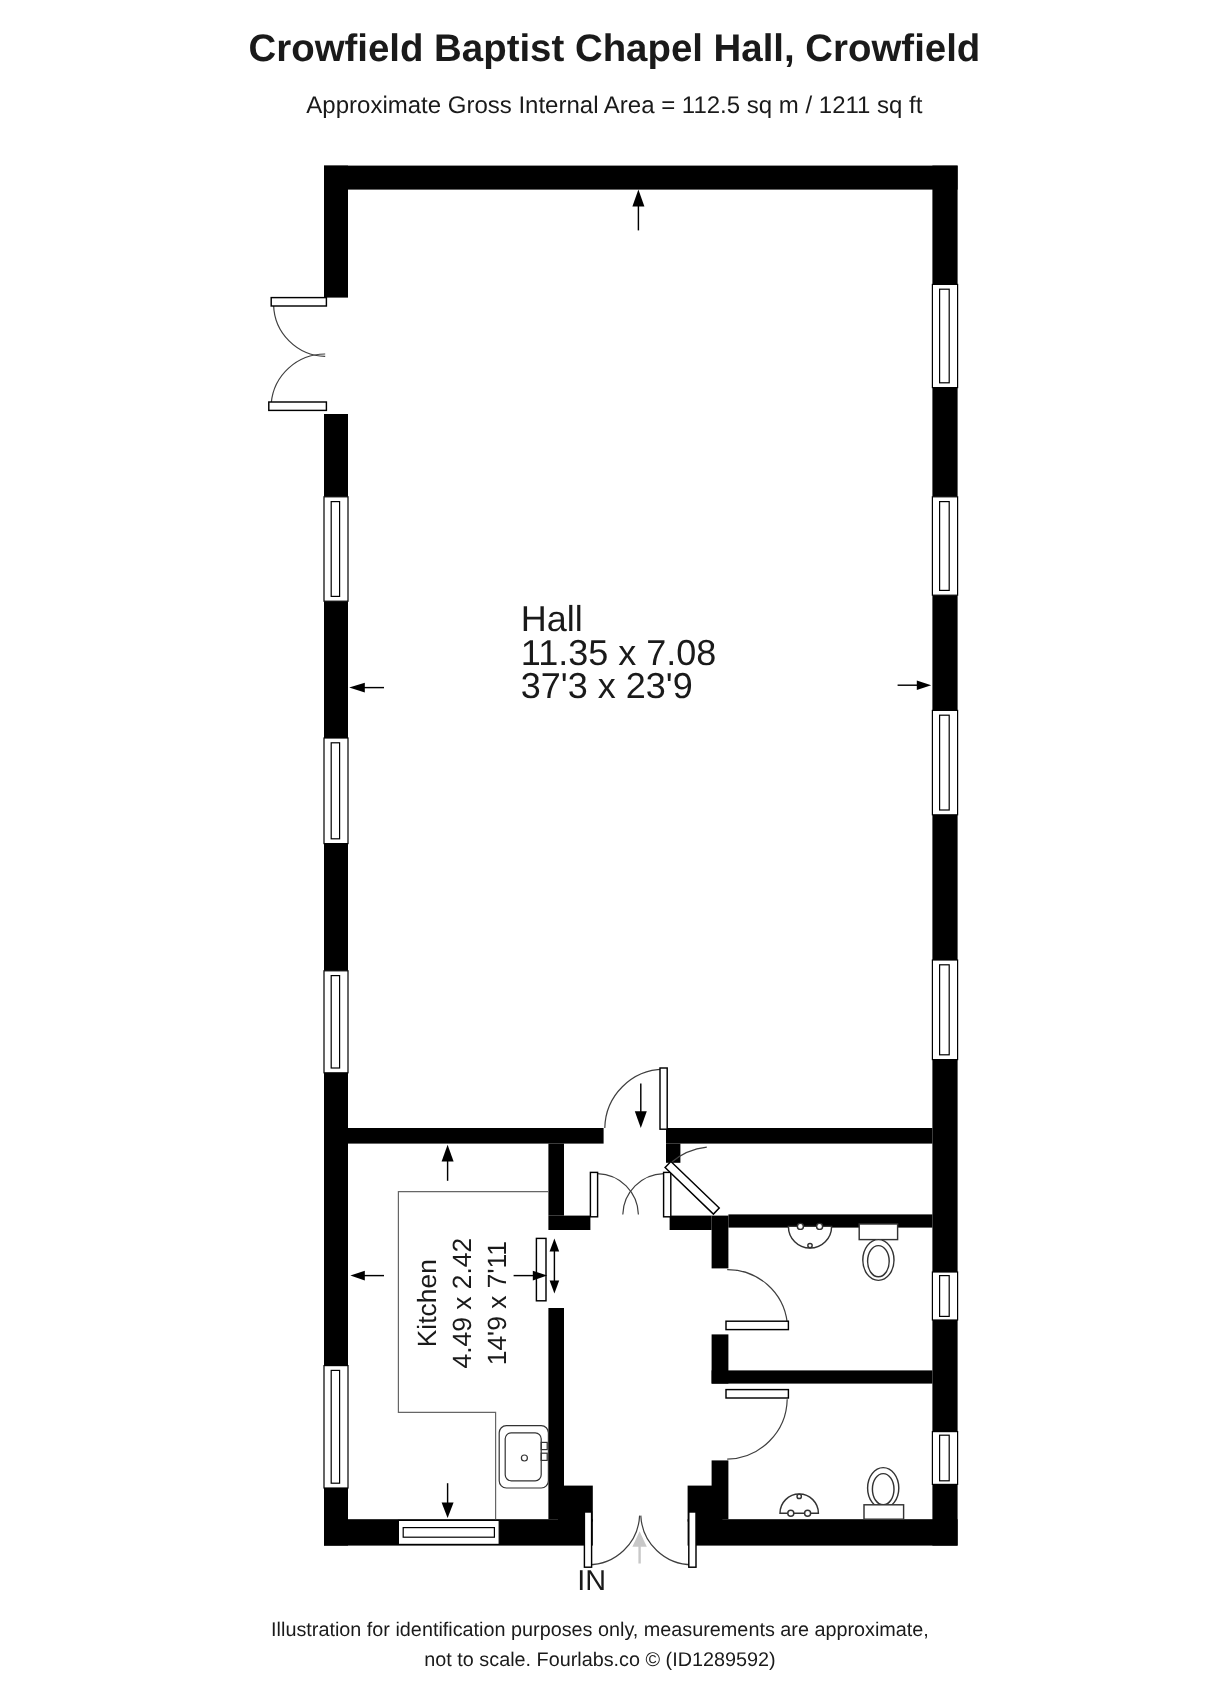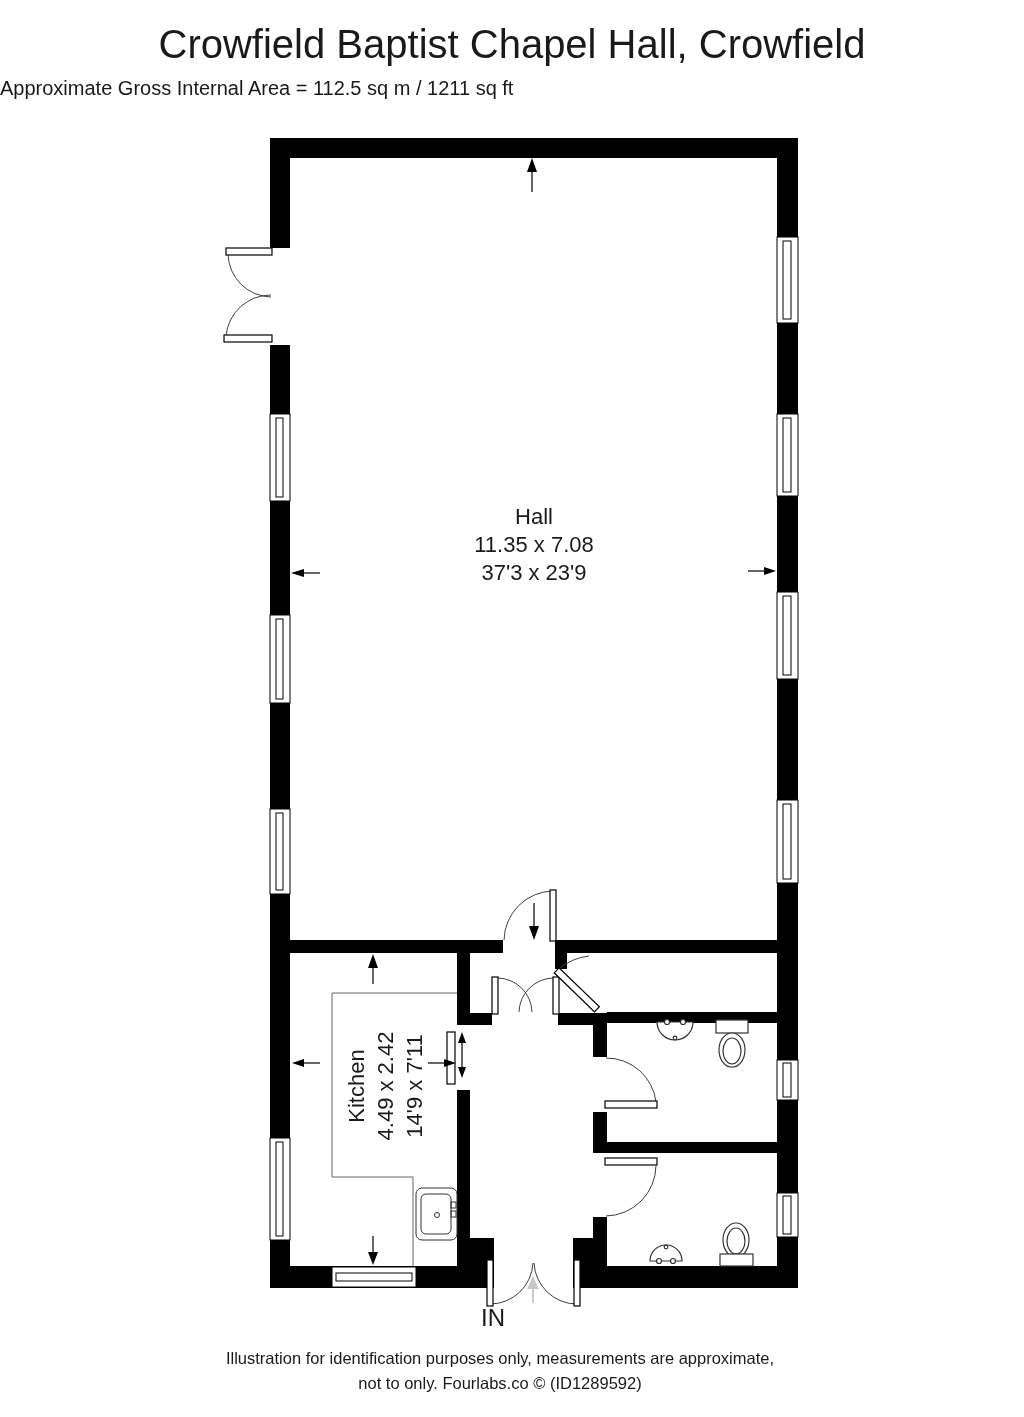--- a/index.html
+++ b/index.html
@@ -1,21 +1,21 @@
 <!DOCTYPE html>
 <html><head>
 <meta charset="utf-8">
 <style>
   html,body{margin:0;padding:0;background:#fff;}
   .page{position:relative;width:1024px;height:1417px;background:#ffffff;overflow:hidden;
         font-family:"Liberation Sans", sans-serif;color:#1a1a1a;}
   .abs{position:absolute;}
-  .title{top:22px;left:0;width:1024px;text-align:center;font-size:40px;font-weight:normal;letter-spacing:0;}
-  .subtitle{top:77px;left:0;width:1024px;text-align:left;font-size:20px;}
-  .room-label{text-align:center;font-size:22px;line-height:28px;white-space:nowrap;}
+  .title{top:22px;left:0;width:1024px;text-align:center;font-size:32px;font-weight:bold;letter-spacing:0;}
+  .subtitle{top:77px;left:0;width:1024px;text-align:center;font-size:20px;}
+  .room-label{font-size:30px;line-height:28px;white-space:nowrap;}
   .hall-label{top:503px;left:434px;width:200px;}
   .kitchen-label{top:1086px;left:385px;width:0;height:0;}
   .kitchen-label .inner{position:absolute;left:0;top:0;transform:translate(-50%,-50%) rotate(-90deg);
         text-align:center;font-size:22px;line-height:29px;white-space:nowrap;}
   .in-label{top:1304px;left:481px;width:100px;text-align:left;font-size:24px;}
   .footer{top:1346px;left:0;width:1000px;text-align:center;font-size:16.5px;line-height:25px;}
   svg{position:absolute;top:0;left:0;}
 </style>
 </head>
 <body>
@@ -240,15 +240,15 @@
       <div>Kitchen</div>
       <div>4.49 x 2.42</div>
       <div>14'9 x 7'11</div>
     </div>
   </div>
 
   <div class="abs in-label">IN</div>
 
   <div class="abs footer">
     <div>Illustration for identification purposes only, measurements are approximate,</div>
-    <div>not to only. Fourlabs.co © (ID1289592)</div>
+    <div>not to scale. Fourlabs.co © (ID1289592)</div>
   </div>
 </div>
 
 </body></html>

